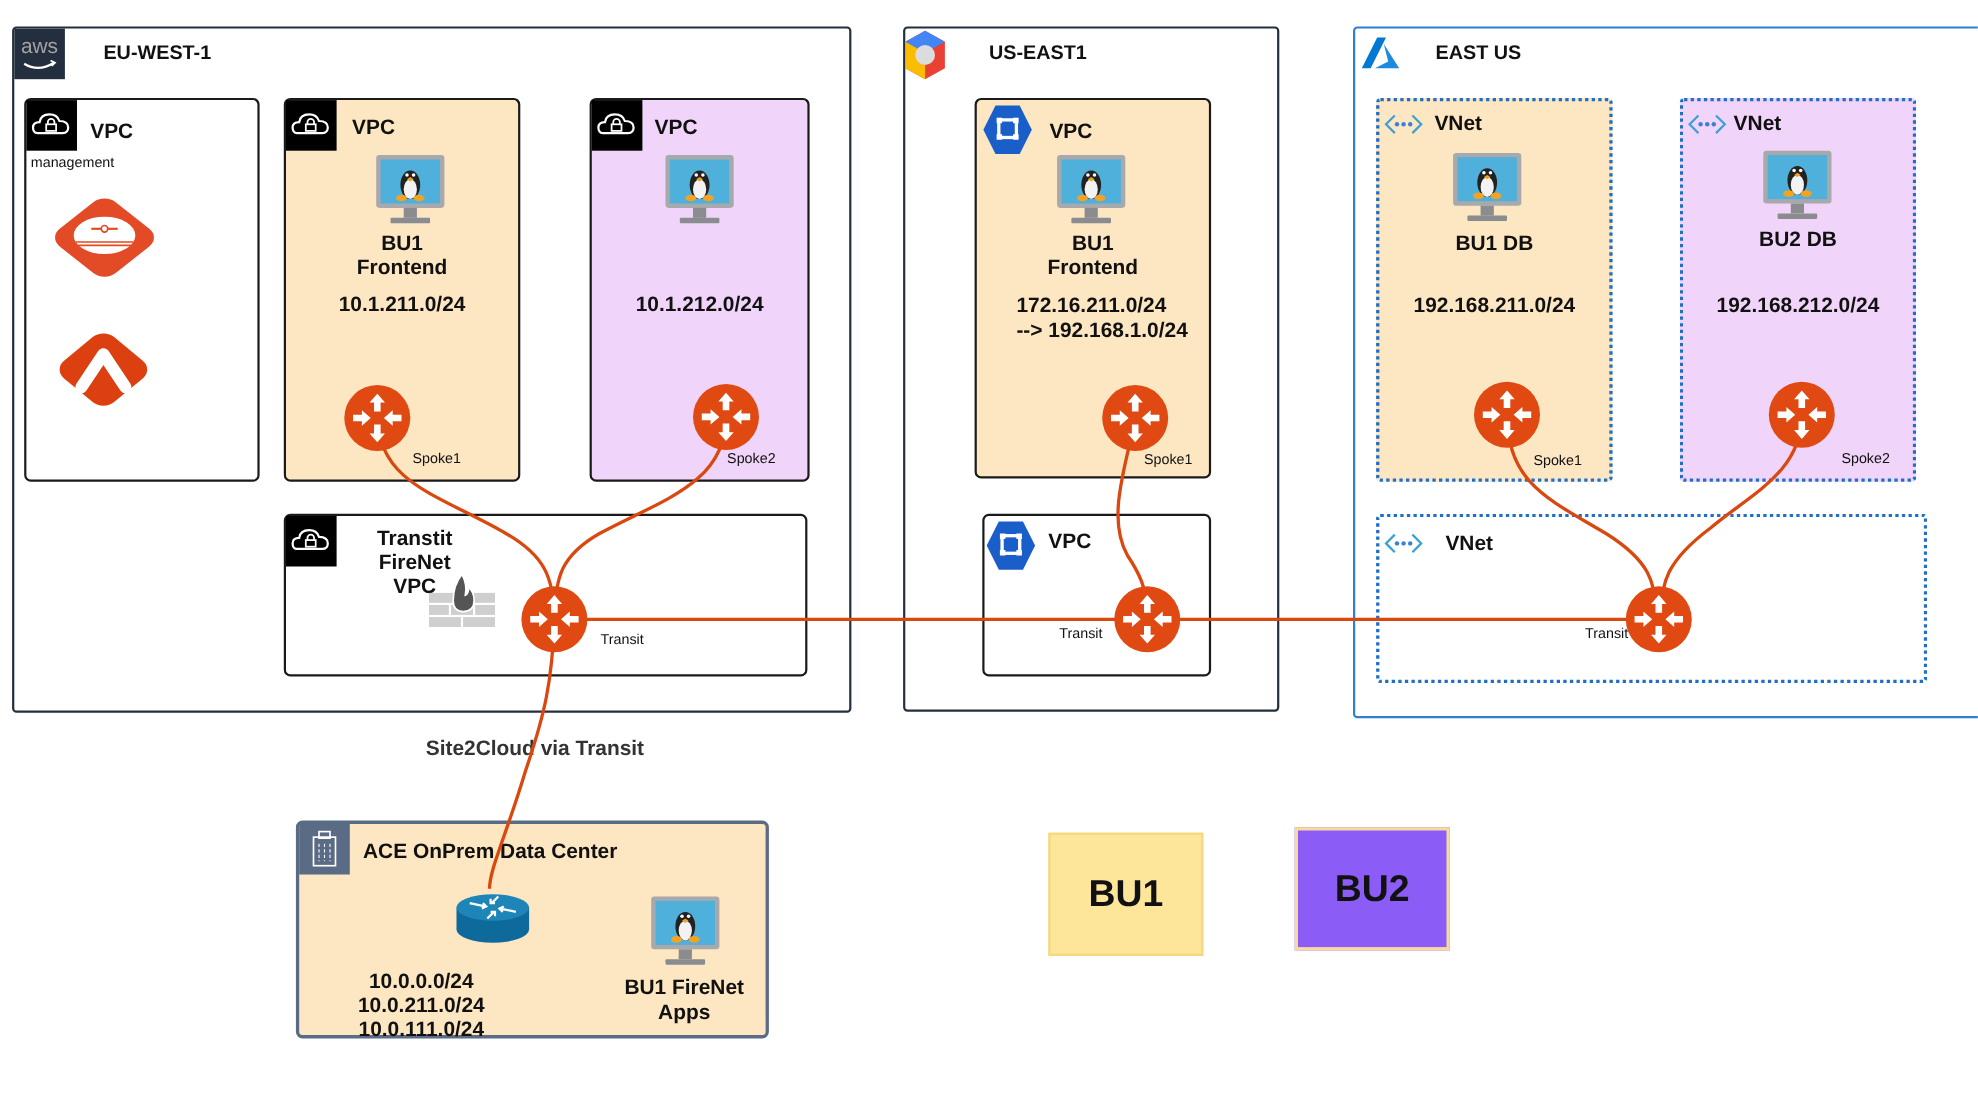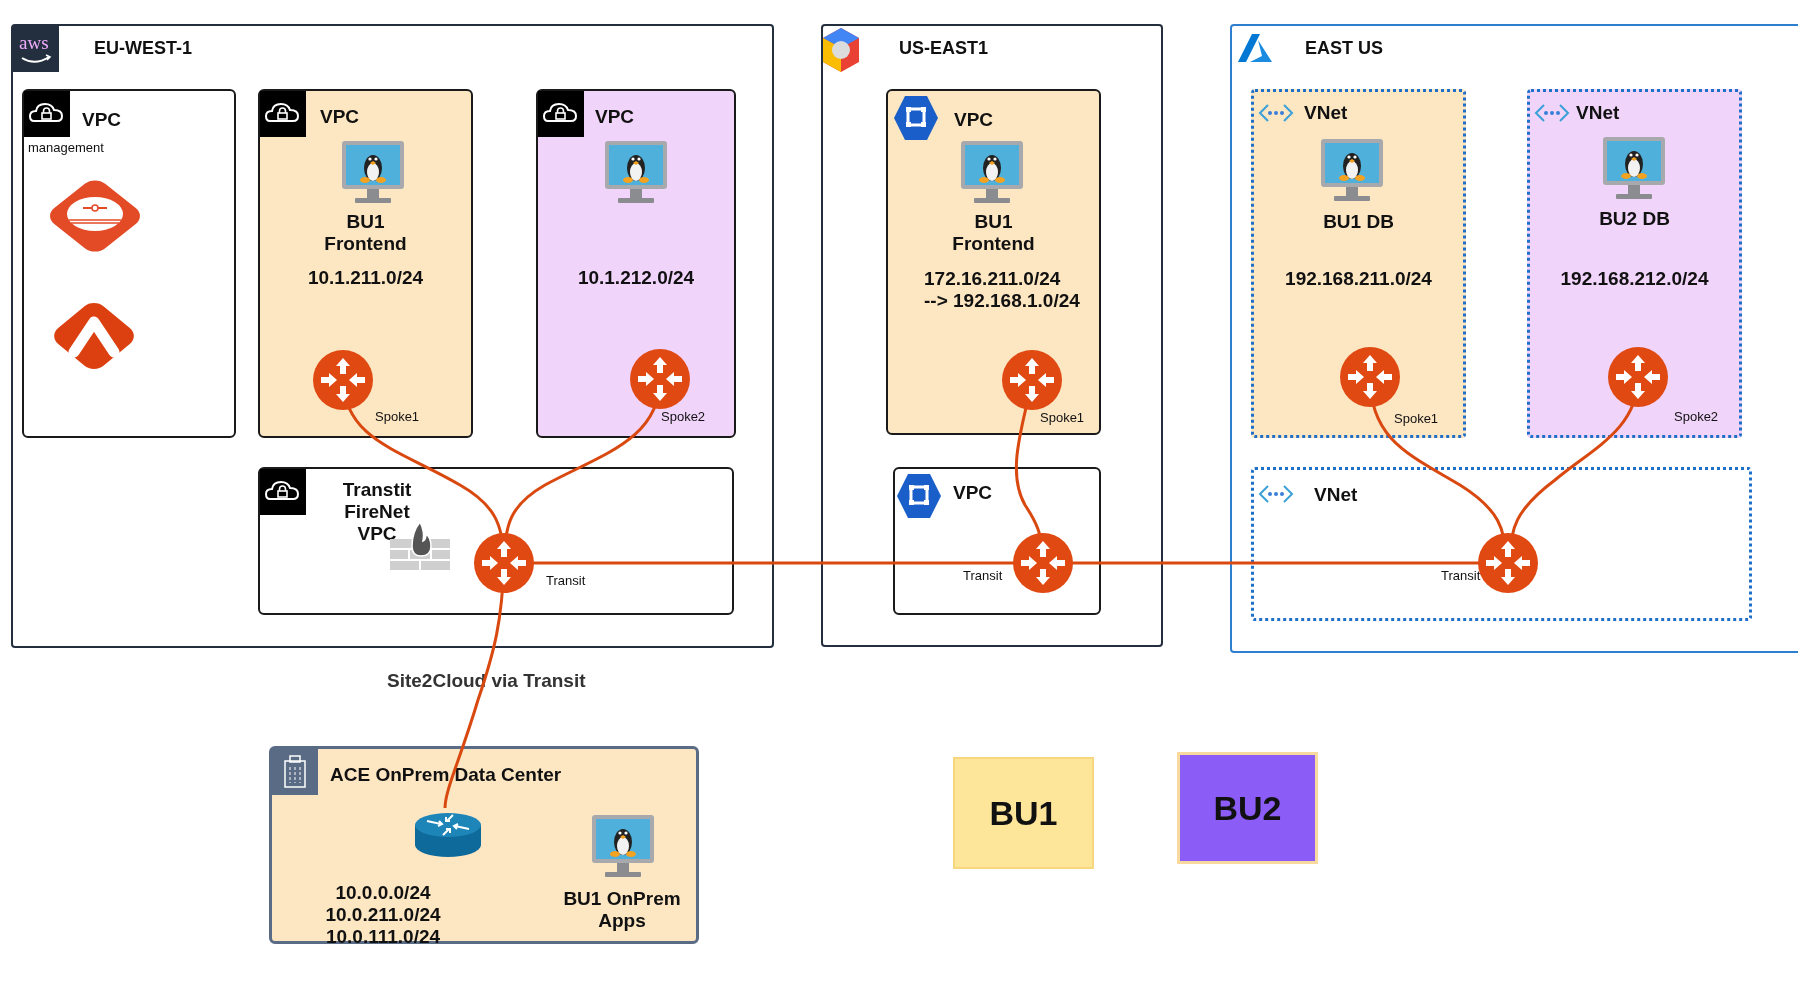--- a/index.html
+++ b/index.html
@@ -19,21 +19,21 @@
   .lbl{position:absolute;font-weight:bold;font-size:19px;}
   .center{text-align:center;}
   .small{font-size:13px;font-weight:normal;}
   .legend{position:absolute;display:flex;align-items:center;justify-content:center;font-weight:bold;font-size:34px;box-sizing:border-box;}
   svg{position:absolute;left:0;top:0;overflow:visible;}
 </style>
 </head>
 <body>
 
 <div class="region" style="left:11px;top:24px;width:763px;height:624px;">
-  <div class="abs" style="left:0;top:0;width:46px;height:46px;background:#232f3e;color:#f0abfc;font-family:Liberation Serif, serif;">
+  <div class="abs" style="left:0;top:0;width:46px;height:46px;background:#232f3e;color:#a3a3a3;">
     <span style="position:absolute;left:6px;top:6px;font-size:19px;">aws</span>
     <svg width="46" height="46">
         <path d="M9 32 Q22 40 36 31" stroke="#fff" stroke-width="2" fill="none"></path>
         <path d="M33 29 L37 31 L34 34" stroke="#fff" stroke-width="1.6" fill="none"></path>
       </svg>
   </div>
   <div class="region-title" style="left:81px;top:12px;">EU-WEST-1</div>
 </div>
 
 <div class="region" style="left:821px;top:24px;width:342px;height:623px;">
@@ -333,21 +333,21 @@
         <ellipse cx="32" cy="28" rx="9" ry="13" fill="#222"></ellipse>
         <ellipse cx="32" cy="32" rx="6" ry="9" fill="#f2f2f2"></ellipse>
         <circle cx="29" cy="19" r="1.6" fill="#fff"></circle>
         <circle cx="35" cy="19" r="1.6" fill="#fff"></circle>
         <path d="M29 23 L32 21 L35 23 L32 25Z" fill="#f3a221"></path>
         <ellipse cx="24" cy="40" rx="5" ry="3" fill="#f3a221"></ellipse>
         <ellipse cx="40" cy="40" rx="5" ry="3" fill="#f3a221"></ellipse>
       </svg>
     </div>
   <div class="lbl center" style="left:280px;width:140px;top:139px;line-height:22px;">
-    <div>BU1 OnPrem</div>
+    <div>BU1 FireNet</div>
     <div>Apps</div>
   </div>
 </div>
 
 <div class="lbl" style="left:387px;top:670px;color:#333;">Site2Cloud via Transit</div>
 
 <div class="legend" style="left:953px;top:757px;width:141px;height:112px;background:#fde59a;border:2px solid #f6d77e;">
   <span>BU1</span>
 </div>
 <div class="legend" style="left:1177px;top:752px;width:141px;height:112px;background:#8b5cf6;border:3px solid #f8d9a0;">

